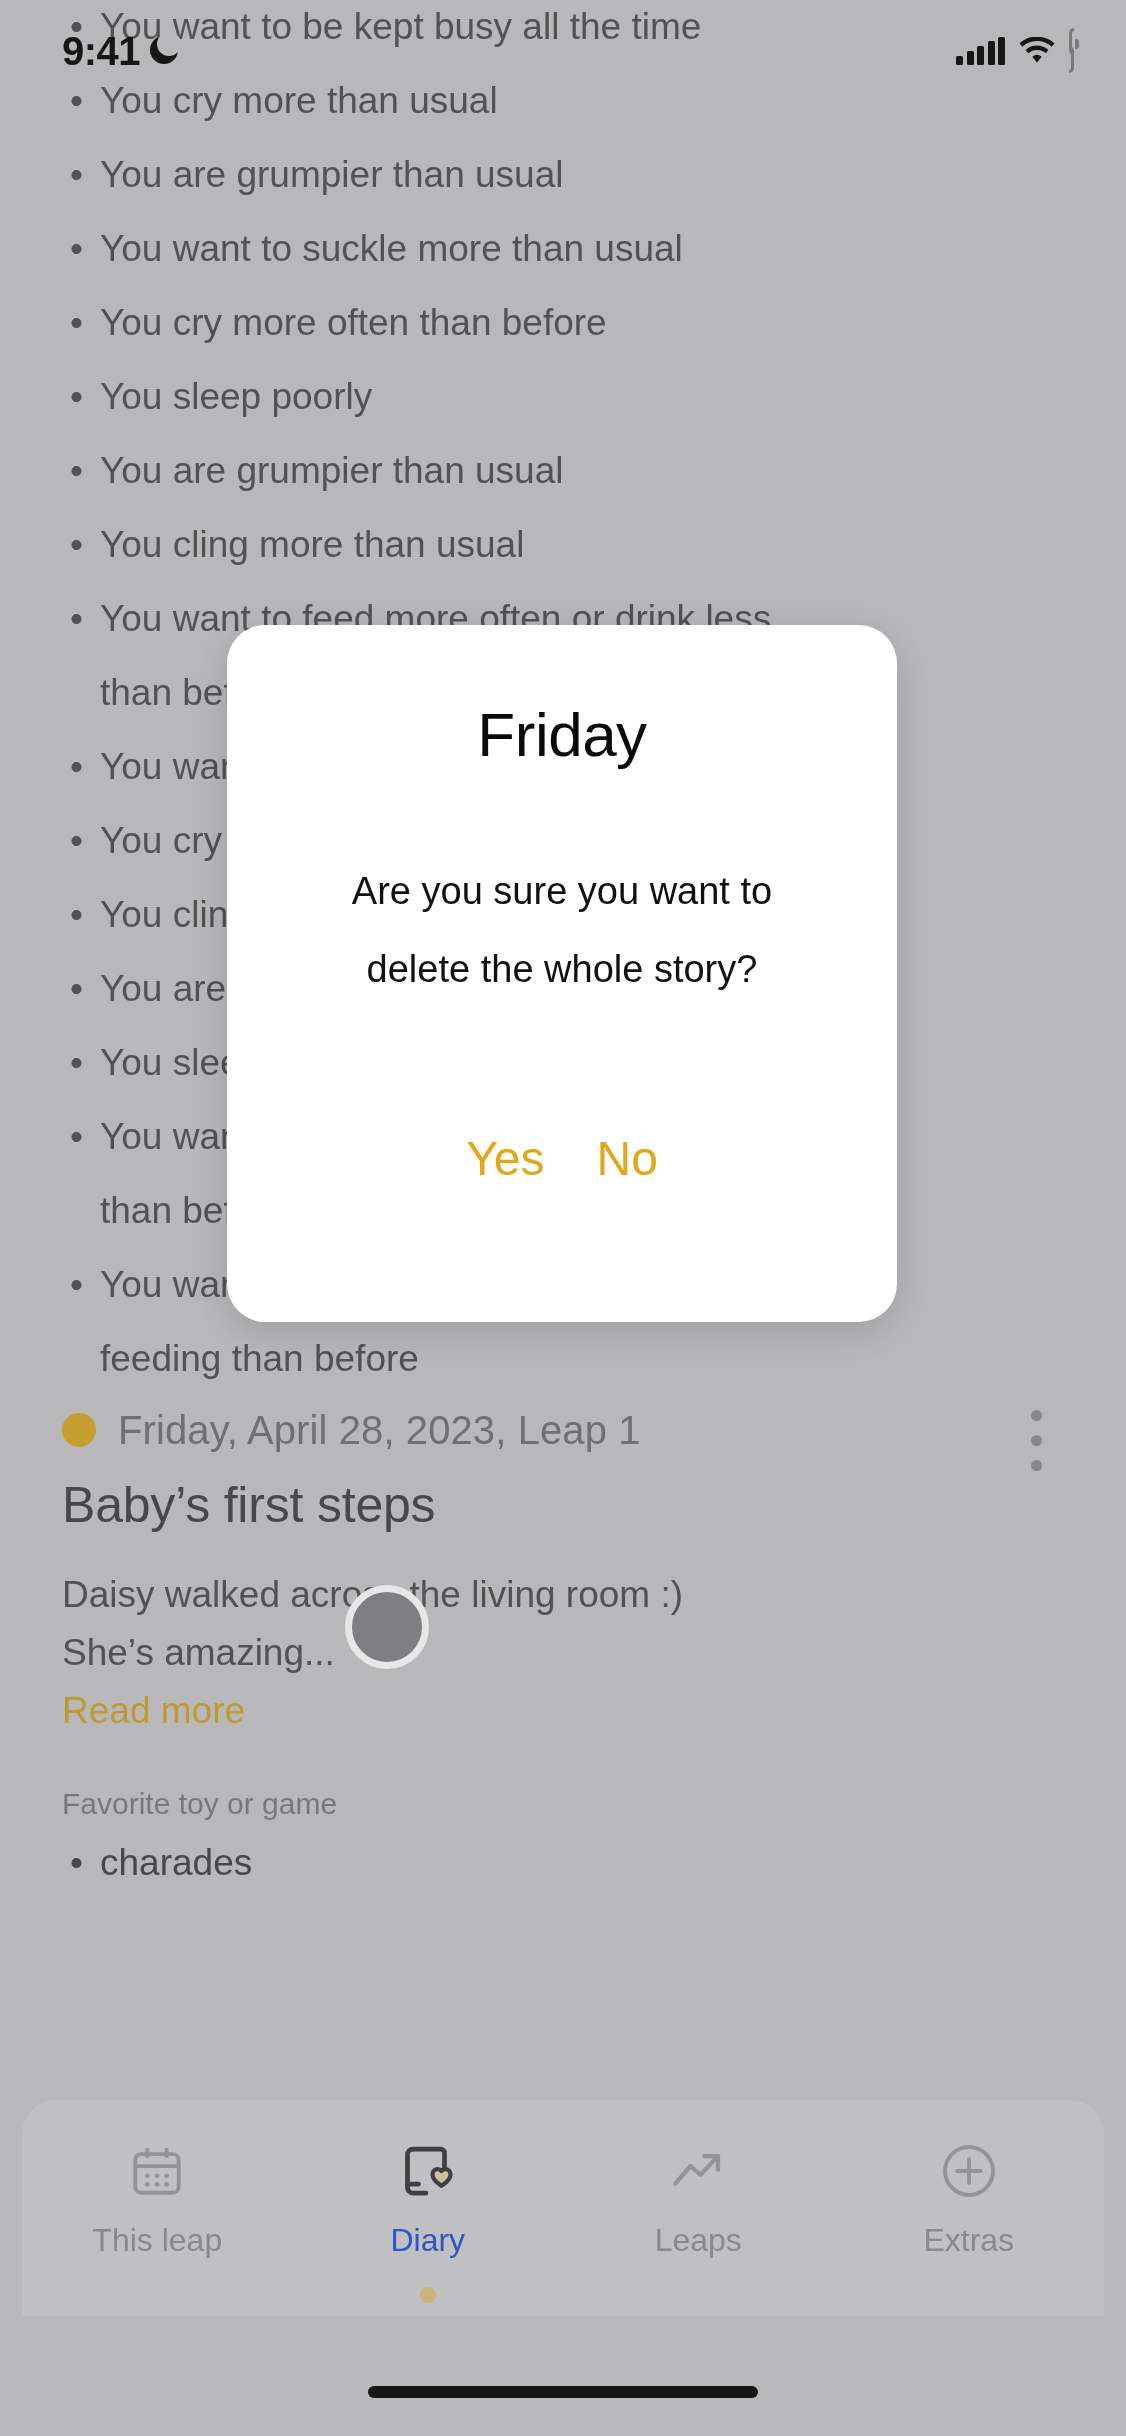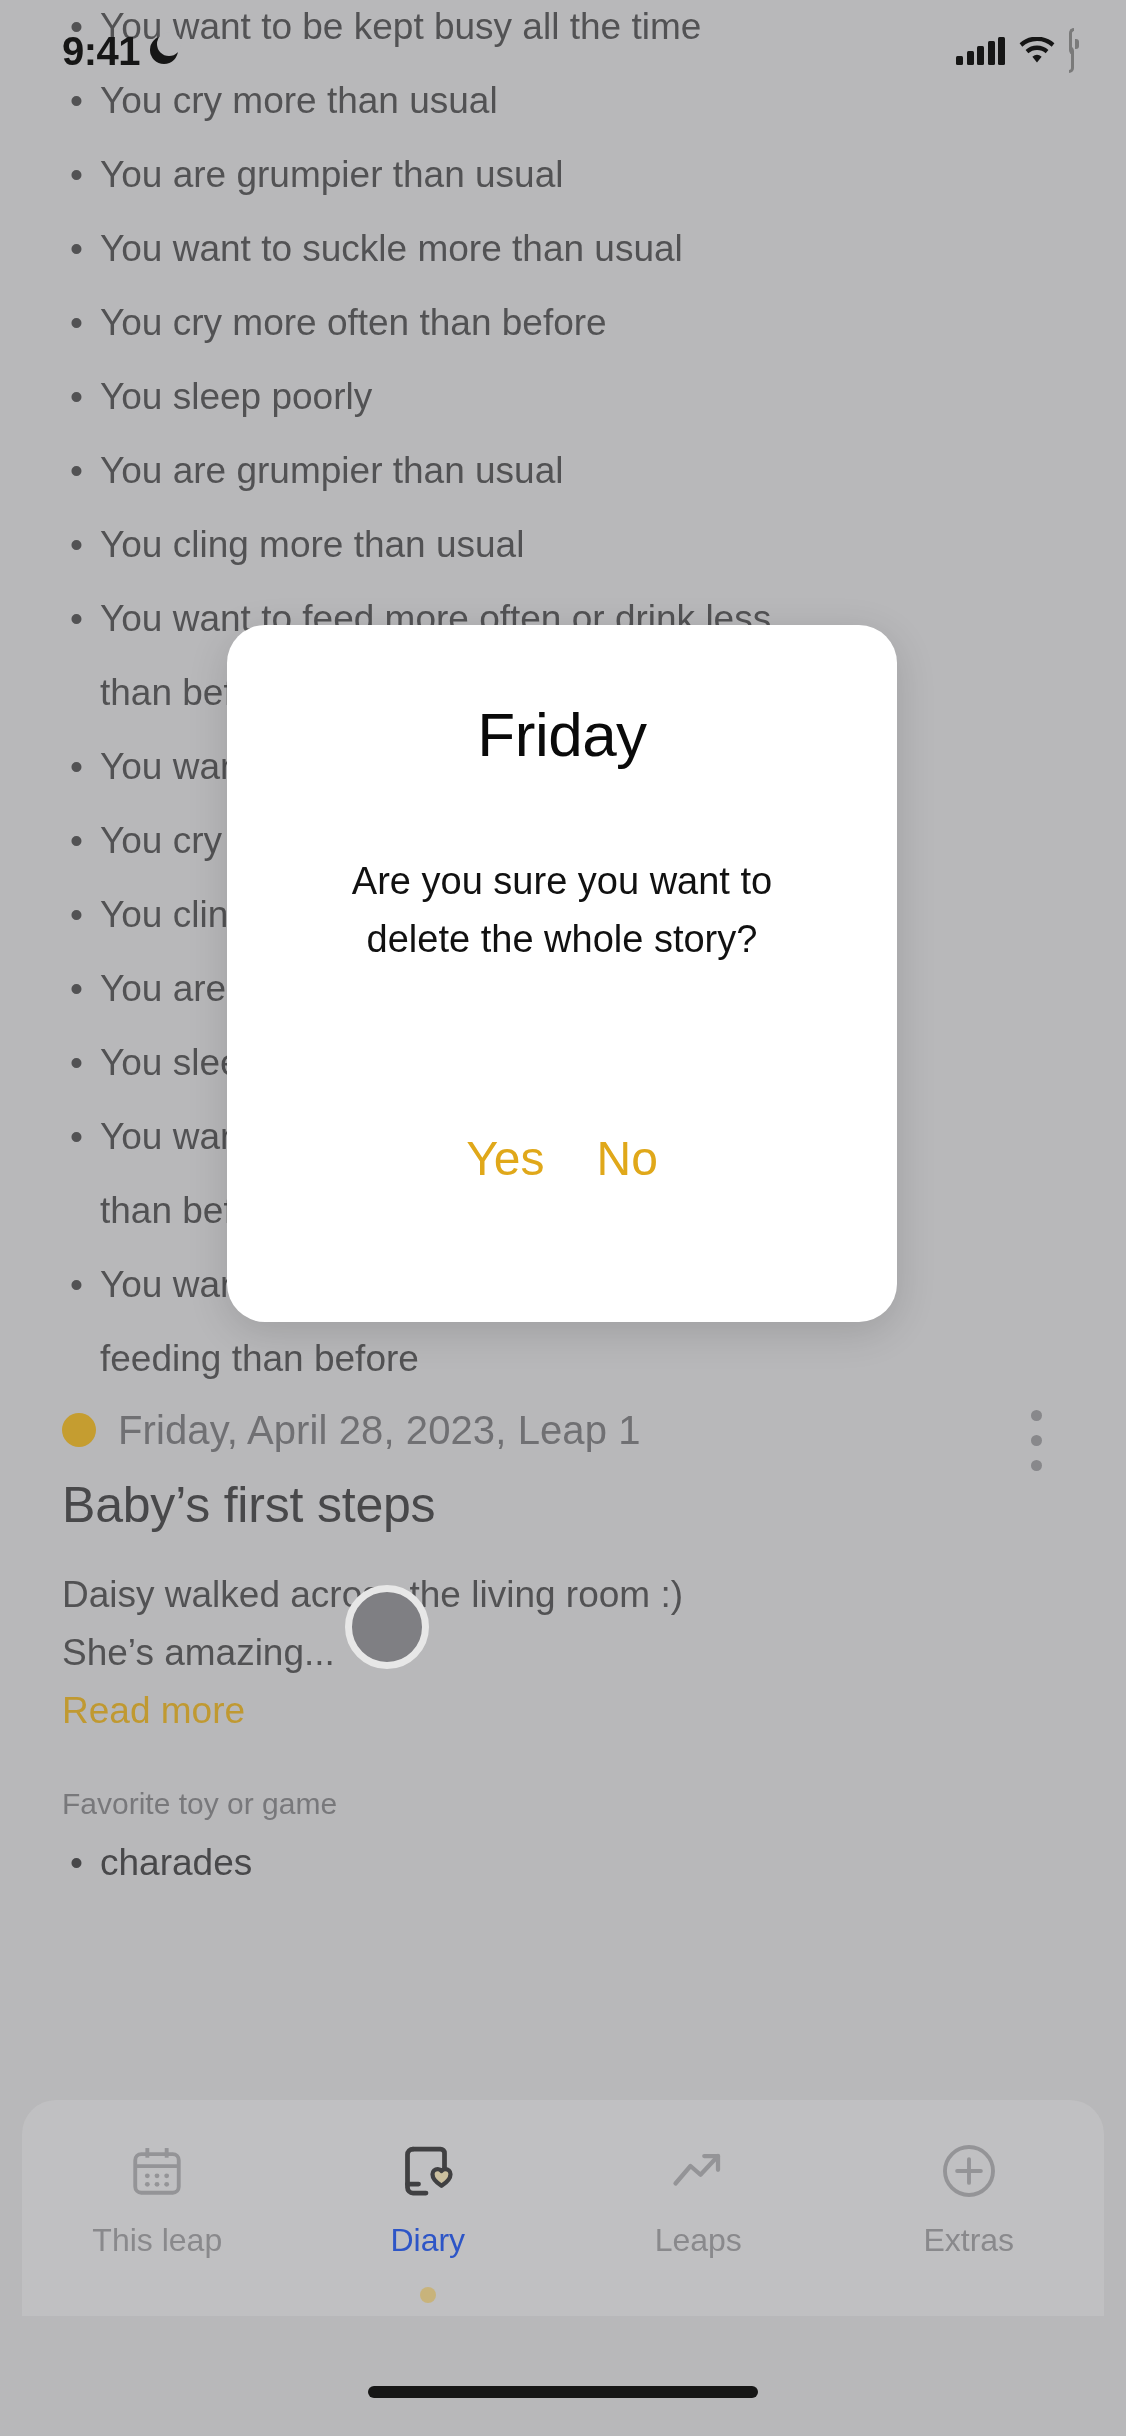--- a/index.html
+++ b/index.html
@@ -150,21 +150,21 @@
     position:absolute; left:227px; top:625px; width:670px; height:697px;
     background:#fff; border-radius:38px; z-index:50;
     display:flex; flex-direction:column; align-items:center;
     box-shadow:0 10px 40px rgba(0,0,0,.14);
   }
   .dialog-title {
     margin-top:74px; font-size:62px; color:#0a0a0a; font-weight:400;
     letter-spacing:-.5px;
   }
   .dialog-msg {
-    margin-top:82px; font-size:38px; line-height:58px; color:#111;
+    margin-top:82px; font-size:38px; line-height:78px; color:#111;
     text-align:center; white-space:pre-line; padding:0 40px;
   }
   .dialog-actions {
     margin-top:auto; margin-bottom:130px;
     width:100%; display:flex; justify-content:center; 
   }
   .dialog-btn {
     font-size:48px; color:#e0a81a; background:none; border:none;
     font-family:inherit; cursor:pointer; padding:6px 26px;
   }

